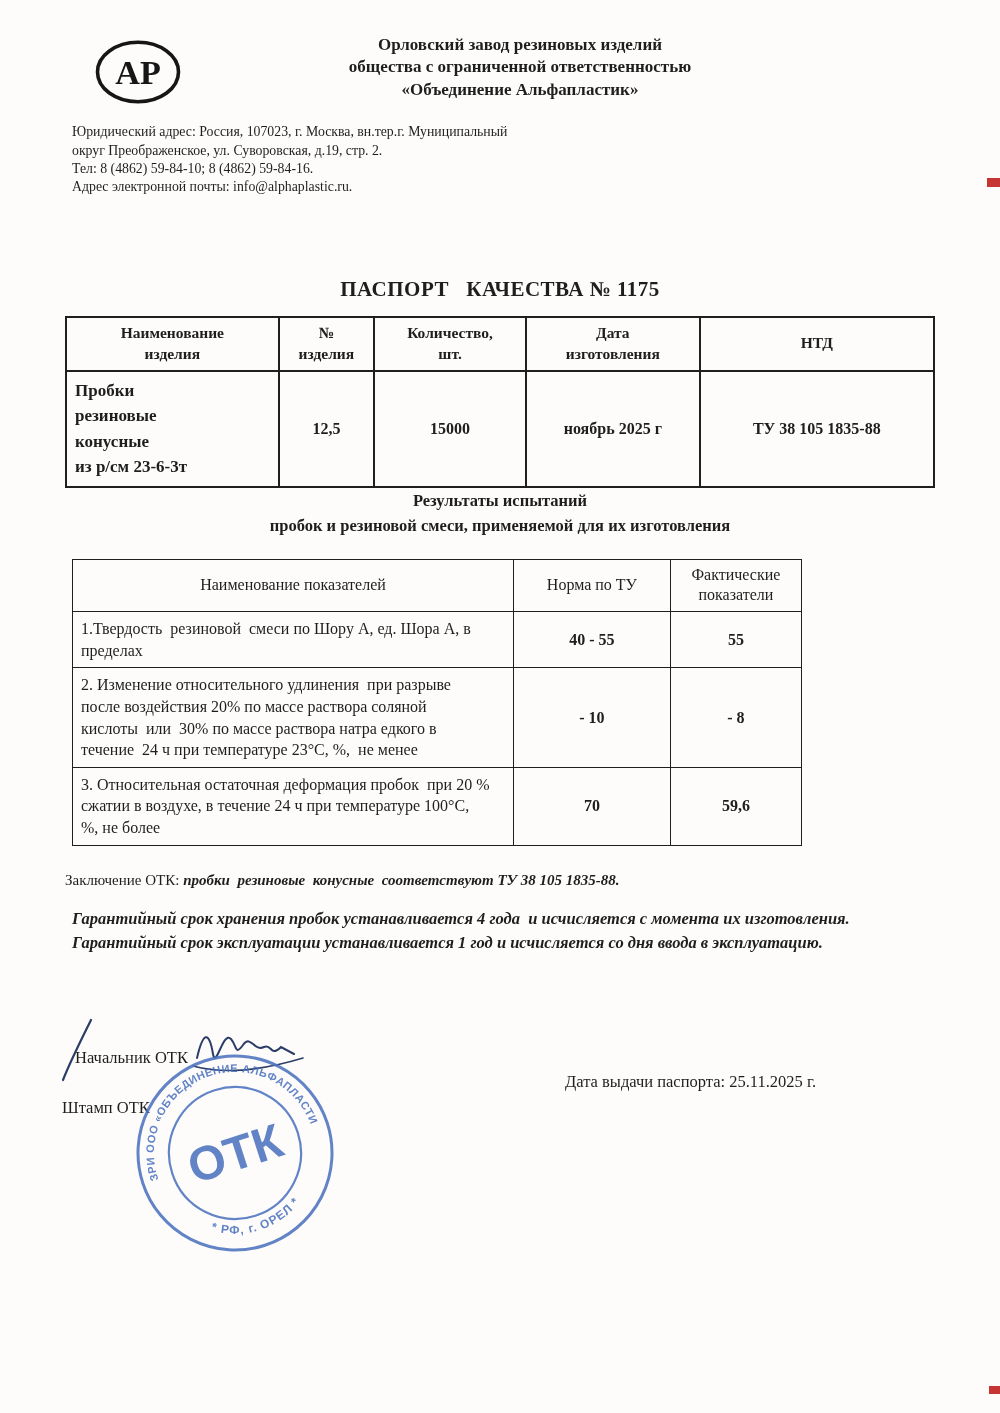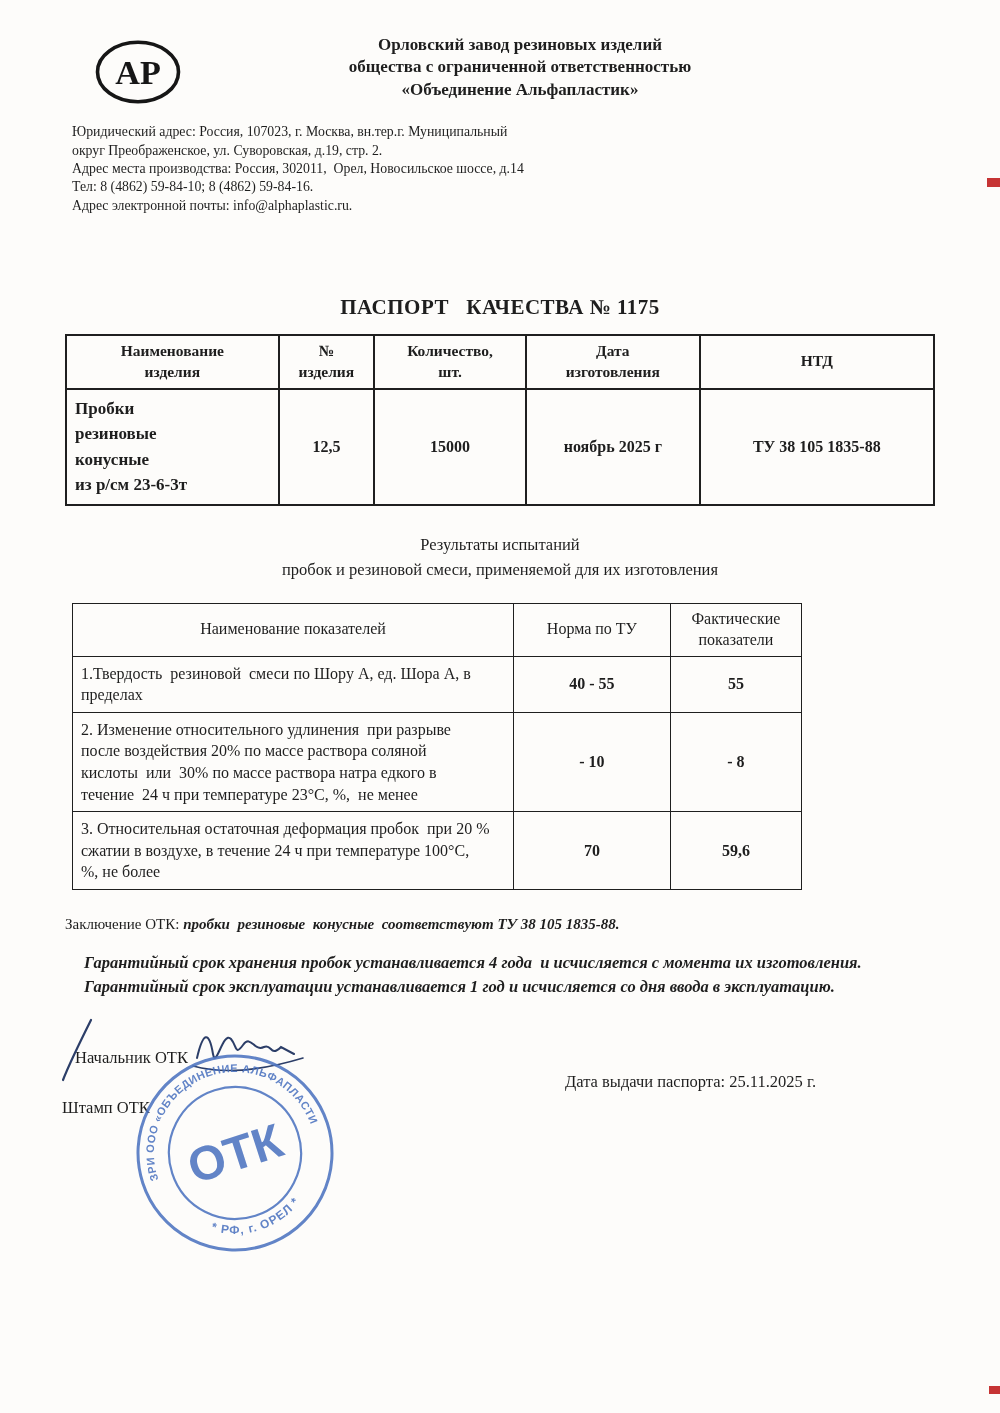--- a/index.html
+++ b/index.html
@@ -27,33 +27,33 @@
 
   
   table { border-collapse:collapse; width:100%; }
   .t1 { margin-top:14px; }
   .t1 th, .t1 td { border:2px solid #1f1f1f; vertical-align:middle; }
   .t1 th { font-size:15.5px; font-weight:bold; text-align:center; line-height:1.35; padding:5px 4px; }
   .t1 td { font-weight:bold; text-align:center; font-size:16px; padding:7px 4px; }
   .t1 td.name-cell { text-align:left; font-size:17px; line-height:1.5; padding:6px 6px 6px 8px; }
 
   
-  .results-heading { margin-top:26px; text-align:center; font-weight:normal; font-size:16.5px; line-height:1.55; }
+  .results-heading { text-align:center; font-weight:bold; font-size:16.5px; line-height:1.55; }
 
   
   .t2 { margin-top:20px; width:730px; margin-left:7px; }
   .t2 th, .t2 td { border:1.8px solid #1f1f1f; vertical-align:middle; }
   .t2 th { font-size:16px; font-weight:normal; text-align:center; line-height:1.3; padding:5px 4px; }
   .t2 td.indicator { font-size:16px; text-align:left; line-height:1.35; padding:6px 8px; }
   .t2 td.value { font-size:16px; font-weight:bold; text-align:center; padding:6px 4px; }
 
   
   .conclusion { margin-top:26px; font-size:15px; }
   .conclusion .bold-it { font-weight:bold; font-style:italic; }
-  .warranty { margin-top:18px; font-size:16.5px; font-weight:bold; font-style:italic; line-height:1.45; margin-left:19px; width:860px; }
+  .warranty { margin-top:18px; font-size:16.5px; font-weight:bold; font-style:italic; line-height:1.45; margin-left:7px; width:860px; }
 
   
   .chief-label { position:absolute; left:75px; top:1048px; font-size:16.5px; }
   .stamp-label { position:absolute; left:62px; top:1098px; font-size:16.5px; }
   .issue-date  { position:absolute; left:565px; top:1072px; font-size:16.5px; }
 
   .signature-svg { position:absolute; left:55px; top:1016px; }
 
   .stamp-wrap {
     position:absolute; left:130px; top:1048px; width:210px; height:210px;
@@ -77,21 +77,20 @@
 
   <div class="org-header">
     <div>Орловский завод резиновых изделий</div>
     <div>общества с ограниченной ответственностью</div>
     <div>«Объединение Альфапластик»</div>
   </div>
 
   <div class="contacts">
     <div class="pre">Юридический адрес: Россия, 107023, г. Москва, вн.тер.г. Муниципальный
 округ Преображенское, ул. Суворовская, д.19, стр. 2.</div>
-    <div class="pre">Адрес места производства: Россия, 302011,  Орел, Новосильское шоссе, д.14</div>
     <div class="pre">Тел: 8 (4862) 59-84-10; 8 (4862) 59-84-16.</div>
     <div class="pre">Адрес электронной почты: info@alphaplastic.ru.</div>
   </div>
 
   <h1 class="doc-title pre">ПАСПОРТ   КАЧЕСТВА № 1175</h1>
 
   <table class="t1">
     <colgroup>
       <col style="width:24.5%">
         <col style="width:11%">

